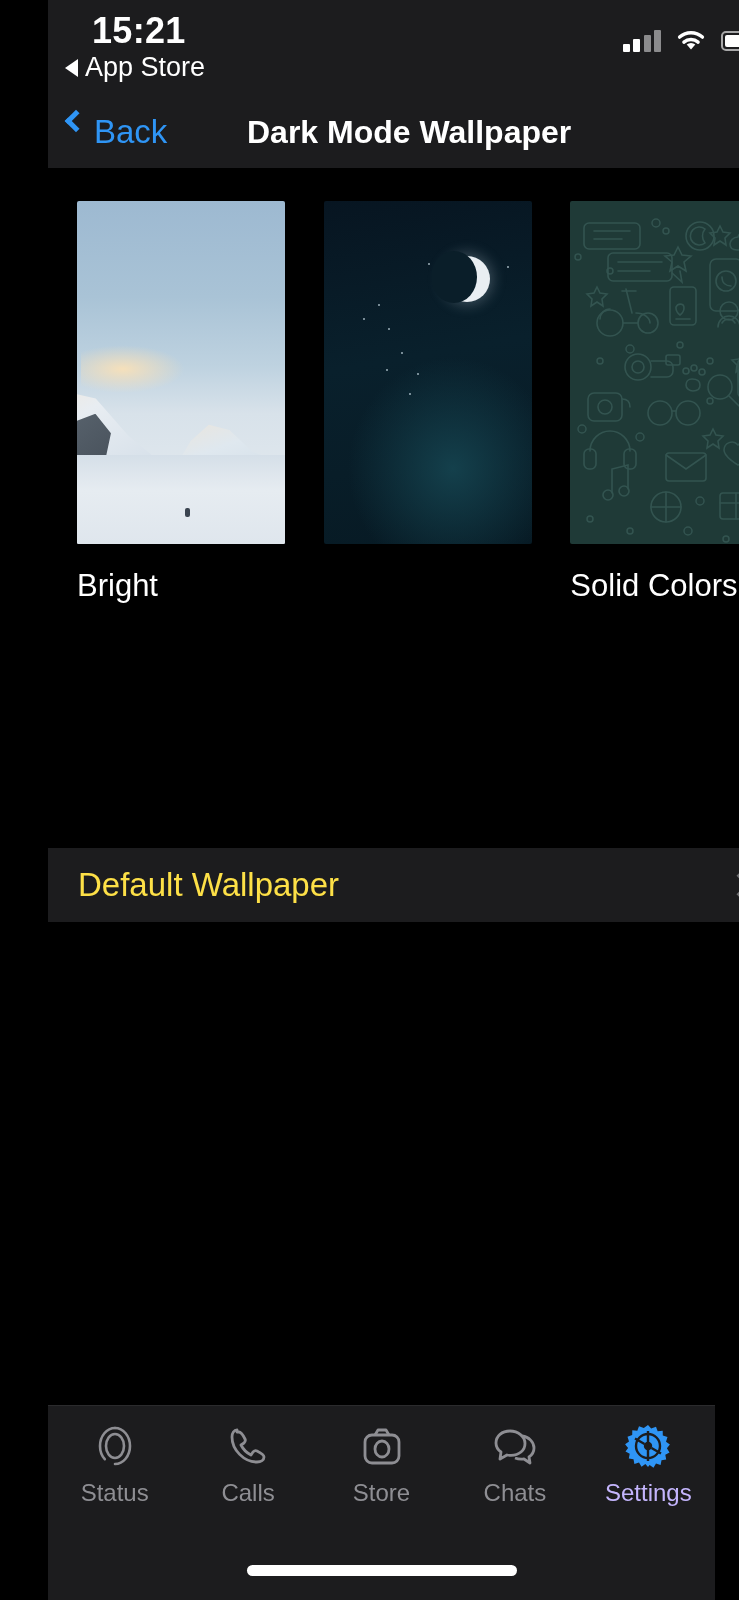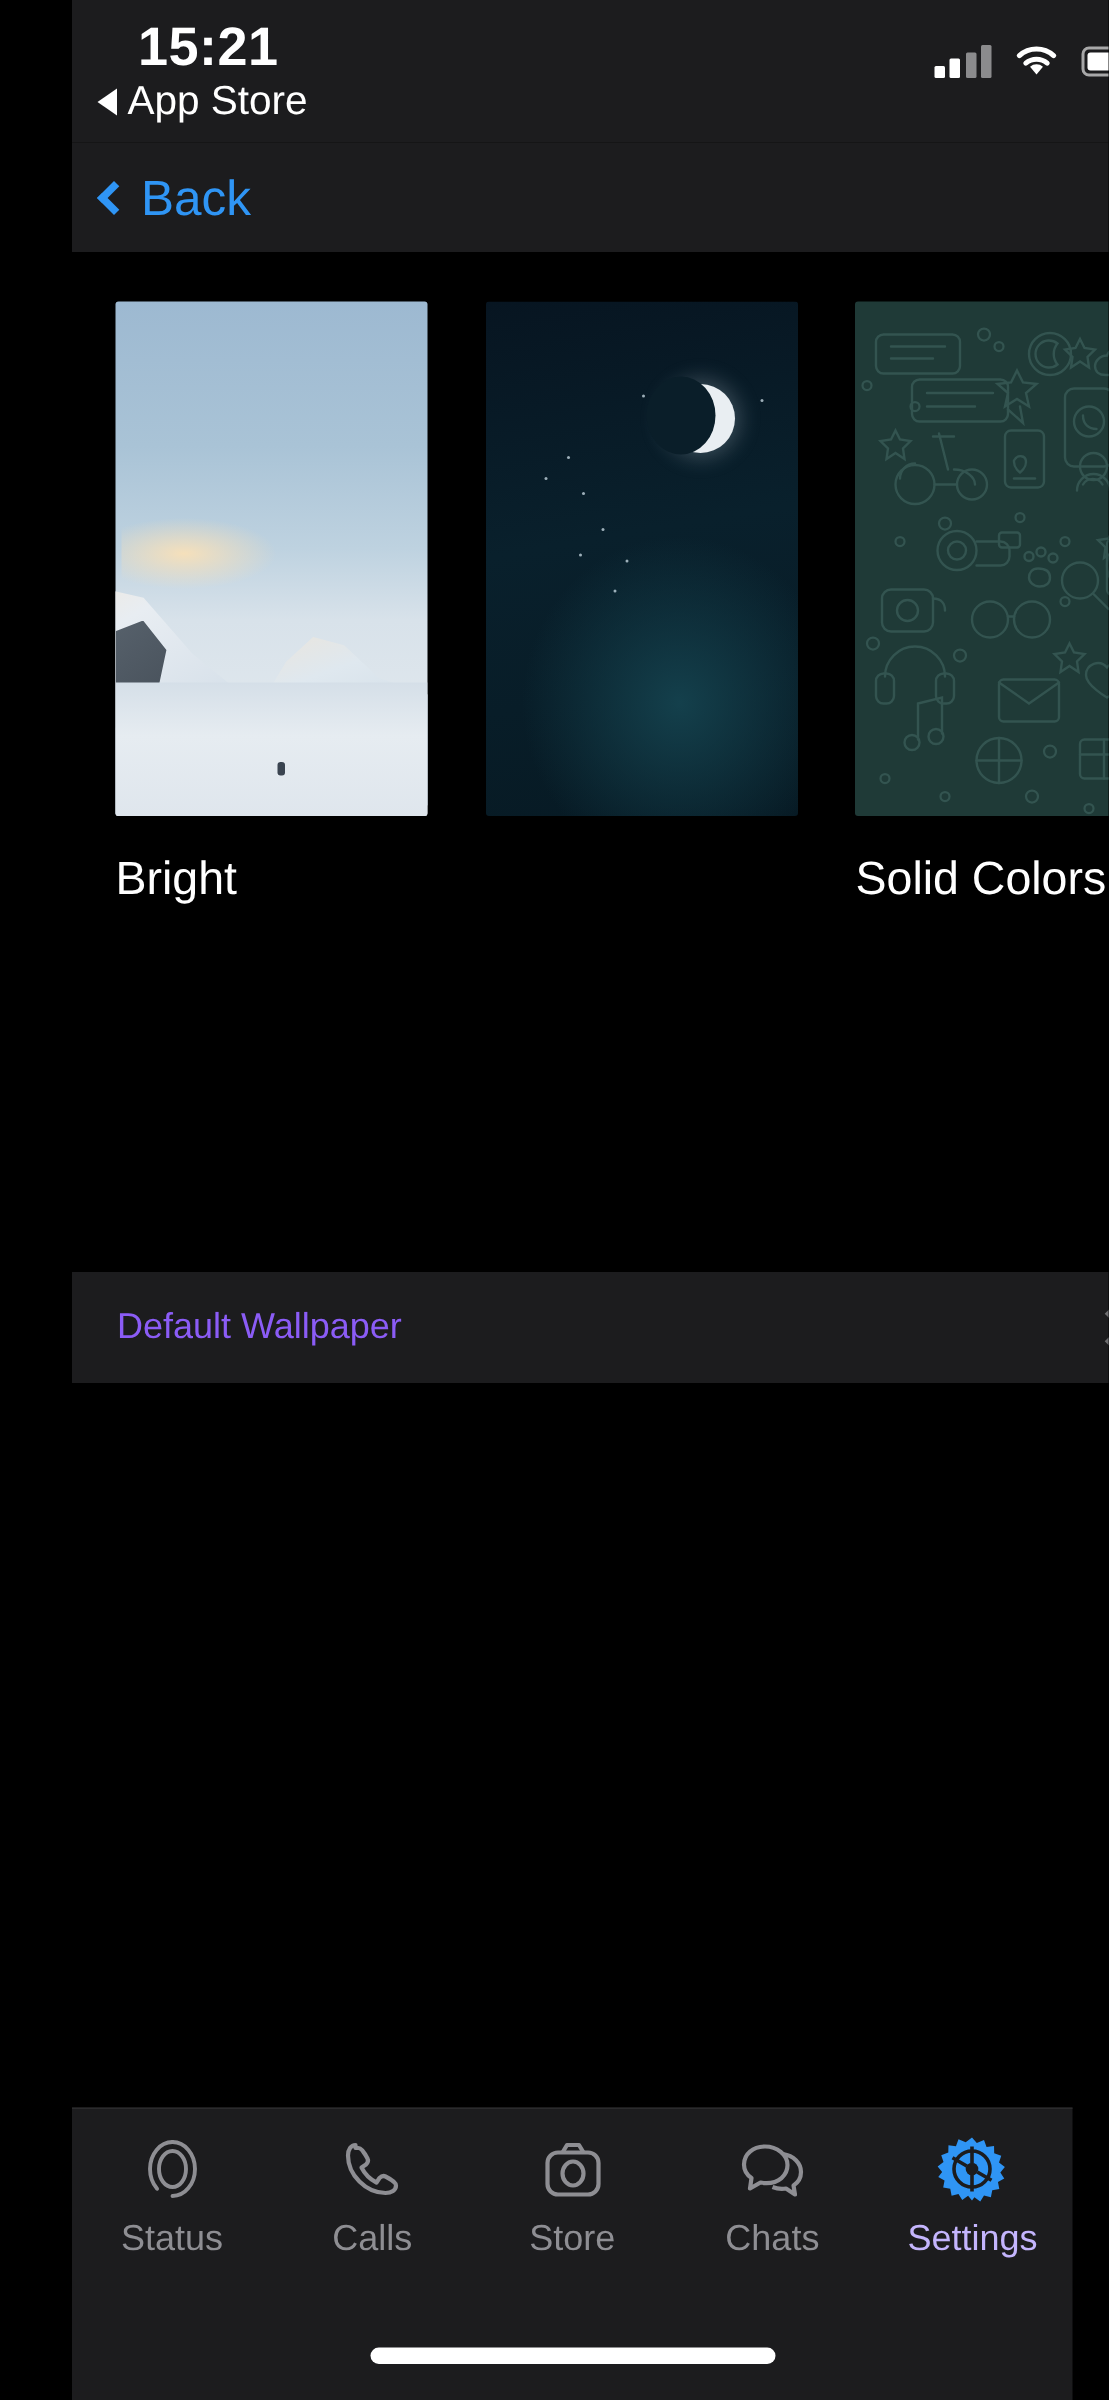--- a/index.html
+++ b/index.html
@@ -55,21 +55,21 @@
   }
   .batt b { display:block; height:100%; width:62%; background:#fff; border-radius:2px; }
 
   
   .navbar {
     position:absolute; top:95px; left:0; width:739px; height:73px;
     background:#1c1c1e;
   }
   .nav-back {
     position:absolute; left:16px; top:50%; transform:translateY(-50%);
-    display:flex; align-items:center; gap:10px;
+    display:flex; align-items:flex-start; gap:10px;
     color:#2f95f5; cursor:pointer;
   }
   .nav-back .chev {
     width:16px; height:16px;
     border-left:5px solid #2f95f5; border-bottom:5px solid #2f95f5;
     transform:rotate(45deg); margin-left:4px;
   }
   .nav-back span { font-size:33px; font-weight:400; }
   .nav-title {
     position:absolute; left:199px; top:50%; transform:translateY(-50%);
@@ -195,21 +195,21 @@
     margin-right:38px; width:18px; height:18px;
     border-top:5px solid #6d6d70; border-right:5px solid #6d6d70;
     transform:rotate(45deg); flex:none;
   }
 
   
   .default-sec {
     position:absolute; top:680px; left:0; width:739px; height:74px;
     background:#1c1c1e; display:flex; align-items:center; cursor:pointer;
   }
-  .default-label { margin-left:30px; font-size:24px; color:#8b5cf6; flex:1; }
+  .default-label { margin-left:30px; font-size:33px; color:#fde047; flex:1; }
 
   
   .tabbar {
     position:absolute; left:0; bottom:0; width:667px; height:195px;
     background:#1c1c1e;
     border-top:1px solid #2b2b2d;
   }
   .tabs { display:flex; height:118px; padding-top:16px; }
   .tab {
     flex:1; display:flex; flex-direction:column; align-items:center;
@@ -250,20 +250,21 @@
           <b></b>
         </span>
     </div>
   </div>
 
   <div class="navbar">
     <div class="nav-back">
       <span class="chev"></span>
       <span>Back</span>
     </div>
+    <div class="nav-title">Dark Mode Wallpaper</div>
   </div>
 
   <div class="content">
 
     <div class="grid">
 
       <div class="cell">
         <div class="thumb wp-bright">
           <div class="glow"></div>
           <div class="peak-a"></div>

